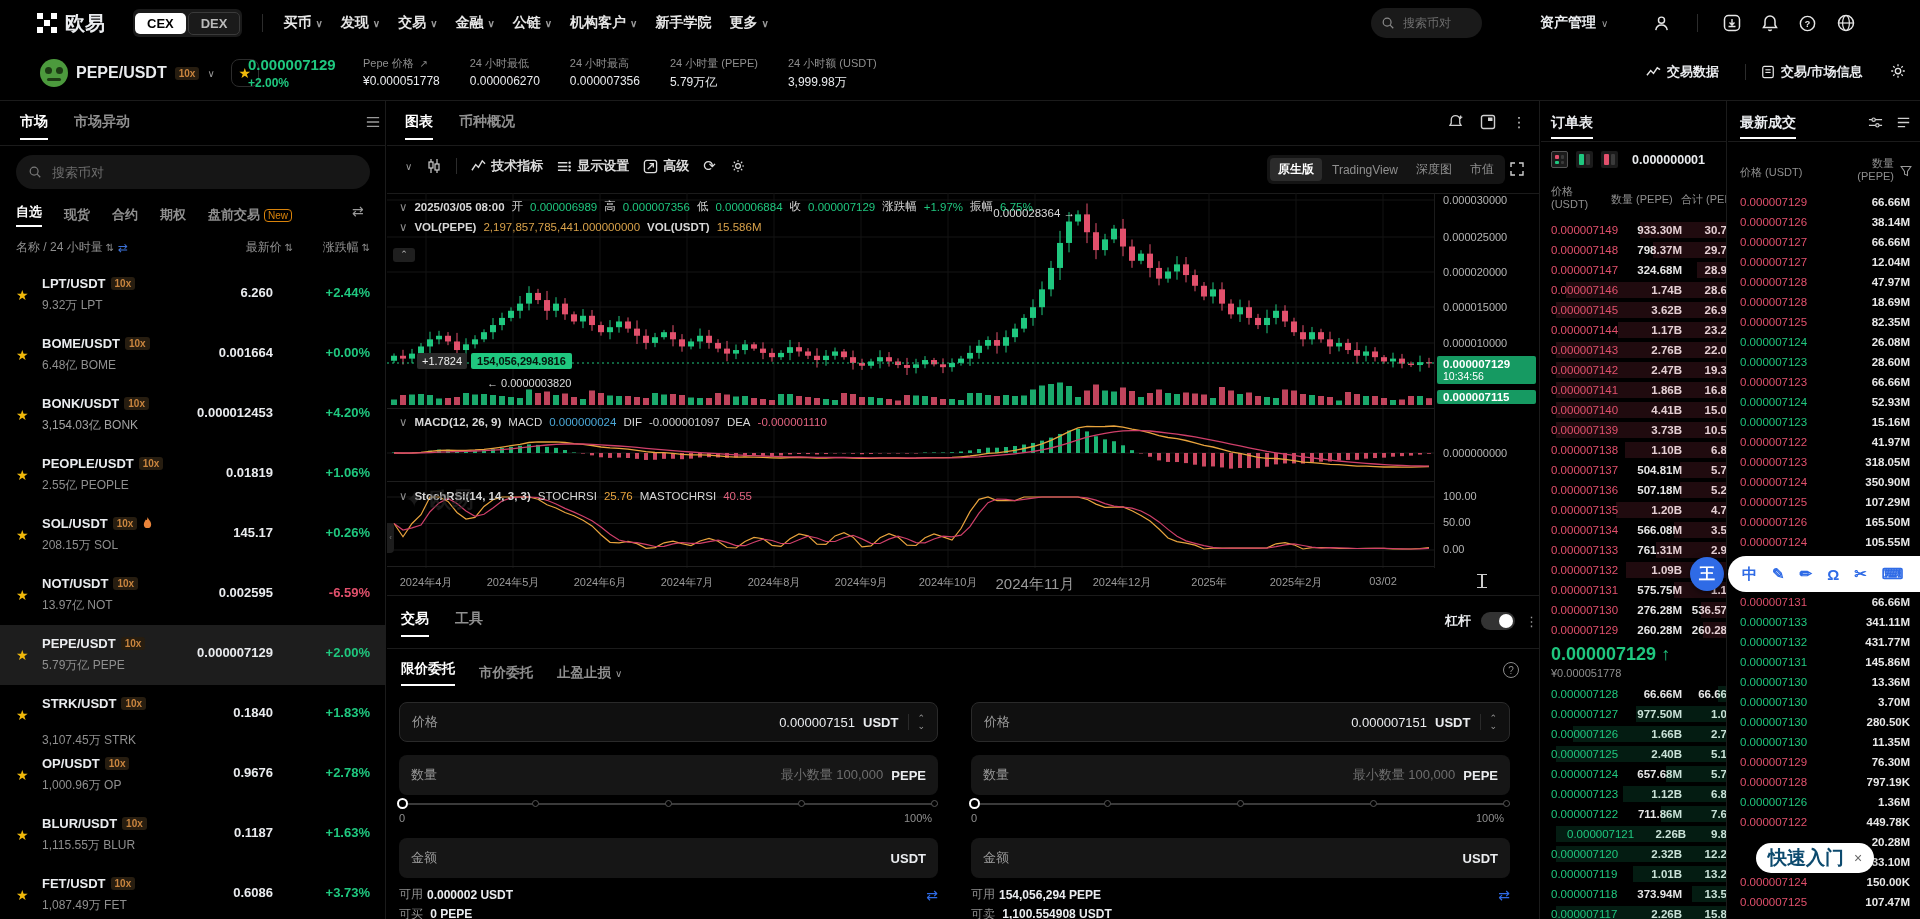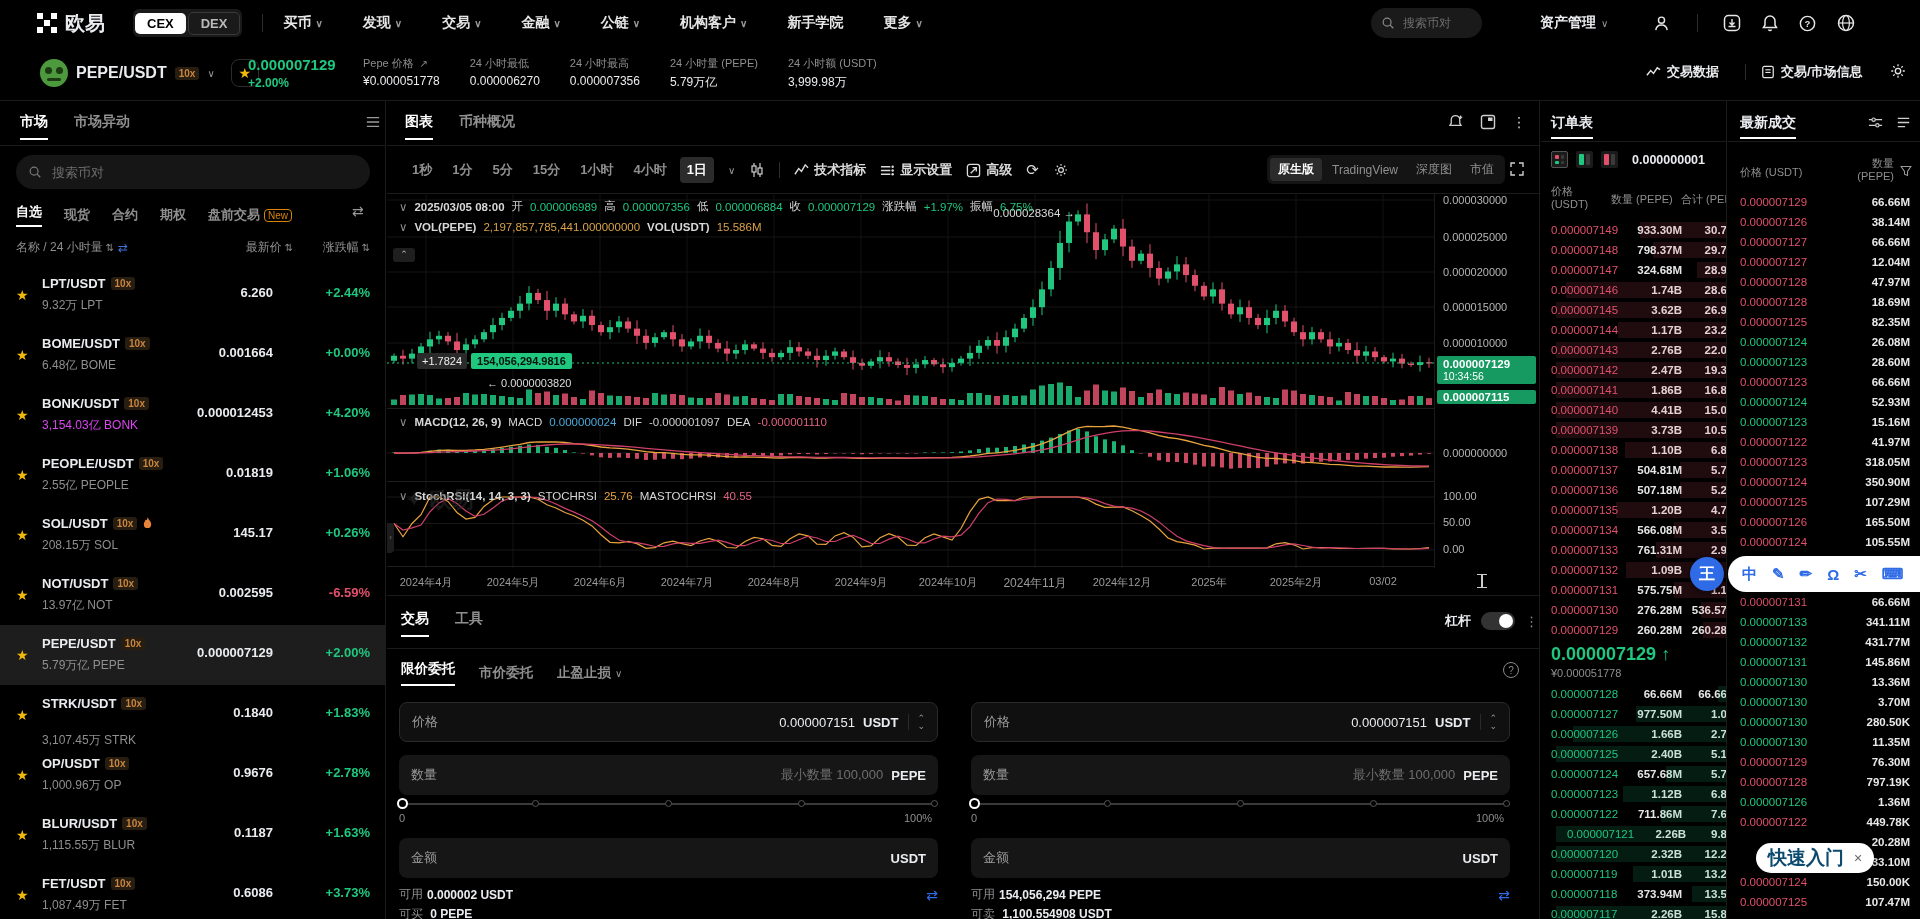--- a/index.html
+++ b/index.html
@@ -64,21 +64,21 @@
           <div style="background: transparent;"></div>
           <div style="background: rgb(255, 255, 255);"></div>
         </div>
       <span style="font-size:20px;font-weight:bold">欧易</span>
     </div>
     <div id="modetabs" class="hb" style="margin-left:28px;background:#1a1a1a;border-radius:6px;padding:2px;height:28px">
         <div style="padding: 3px 12px; border-radius: 5px; font-size: 13px; font-weight: bold; cursor: pointer; background: rgb(255, 255, 255); color: rgb(0, 0, 0);">CEX</div>
         <div style="padding: 3px 12px; border-radius: 5px; font-size: 13px; font-weight: bold; cursor: pointer; color: rgb(187, 187, 187); border: 1px solid rgb(58, 58, 58); margin-left: 2px;">DEX</div>
       </div>
     <div style="width:1px;height:18px;background:#2c2c2c;margin:0 20px"></div>
-    <nav id="navitems" class="hb" style="gap:40px">
+    <nav id="navitems" class="hb" style="gap:18px">
         <div class="navitem">
           <span>买币</span>
           <span style="color: rgb(154, 154, 154); font-size: 10px;">∨</span>
         </div>
         <div class="navitem">
           <span>发现</span>
           <span style="color: rgb(154, 154, 154); font-size: 10px;">∨</span>
         </div>
         <div class="navitem">
           <span>交易</span>
@@ -283,21 +283,21 @@
           <div style="position: absolute; left: 42px; top: 32px; font-size: 12px; color: rgb(143, 143, 143);">6.48亿 BOME</div>
           <div style="position: absolute; right: 113px; top: 20px; font-size: 13px; font-weight: bold; text-align: right;">0.001664</div>
           <div style="position: absolute; right: 16px; top: 20px; font-size: 13px; font-weight: bold; color: var(--up);">+0.00%</div>
         </div>
         <div class="coinrow" style="top: 120px;">
           <span class="star" style="position: absolute; left: 16px; top: 22px;">★</span>
           <div style="position: absolute; left: 42px; top: 11px; display: flex; align-items: center; gap: 5px;">
             <span style="font-size: 13px; font-weight: bold;">BONK/USDT</span>
             <span class="pill-badge">10x</span>
           </div>
-          <div style="position: absolute; left: 42px; top: 32px; font-size: 12px; color: #d946ef;">3,154.03亿 BONK</div>
+          <div style="position: absolute; left: 42px; top: 32px; font-size: 12px; color: #a3a3a3;">3,154.03亿 BONK</div>
           <div style="position: absolute; right: 113px; top: 20px; font-size: 13px; font-weight: bold; text-align: right;">0.000012453</div>
           <div style="position: absolute; right: 16px; top: 20px; font-size: 13px; font-weight: bold; color: var(--up);">+4.20%</div>
         </div>
         <div class="coinrow" style="top: 180px;">
           <span class="star" style="position: absolute; left: 16px; top: 22px;">★</span>
           <div style="position: absolute; left: 42px; top: 11px; display: flex; align-items: center; gap: 5px;">
             <span style="font-size: 13px; font-weight: bold;">PEOPLE/USDT</span>
             <span class="pill-badge">10x</span>
           </div>
           <div style="position: absolute; left: 42px; top: 32px; font-size: 12px; color: rgb(143, 143, 143);">2.55亿 PEOPLE</div>
@@ -399,29 +399,20 @@
           <svg width="16" height="16" viewBox="0 0 16 16">
             <rect x="1.5" y="1.5" width="13" height="13" rx="2" fill="none" stroke="#cfcfcf" stroke-width="1.4"></rect>
             <rect x="8" y="3.5" width="4.5" height="3.5" fill="#cfcfcf"></rect>
           </svg>
         </span>
       <span style="font-size:14px;cursor:pointer">⋮</span>
     </div>
     <div class="abs" style="left:0;top:44px;width:1153px;height:1px;background:#1b1b1b"></div>
 
     <div class="abs hb" style="left:18px;top:56px;gap:14px">
-      <div id="tfs" class="hb" style="gap:6px">
-          <span style="font-size: 13px; font-weight: bold; padding: 4px 7px; border-radius: 4px; cursor: pointer; color: rgb(143, 143, 143);">1秒</span>
-          <span style="font-size: 13px; font-weight: bold; padding: 4px 7px; border-radius: 4px; cursor: pointer; color: rgb(143, 143, 143);">1分</span>
-          <span style="font-size: 13px; font-weight: bold; padding: 4px 7px; border-radius: 4px; cursor: pointer; color: rgb(143, 143, 143);">5分</span>
-          <span style="font-size: 13px; font-weight: bold; padding: 4px 7px; border-radius: 4px; cursor: pointer; color: rgb(143, 143, 143);">15分</span>
-          <span style="font-size: 13px; font-weight: bold; padding: 4px 7px; border-radius: 4px; cursor: pointer; color: rgb(143, 143, 143);">1小时</span>
-          <span style="font-size: 13px; font-weight: bold; padding: 4px 7px; border-radius: 4px; cursor: pointer; color: rgb(143, 143, 143);">4小时</span>
-          <span style="font-size: 13px; font-weight: bold; padding: 4px 7px; border-radius: 4px; cursor: pointer; background: rgb(43, 43, 43); color: rgb(255, 255, 255);">1日</span>
-        </div>
       <span class="chev">∨</span>
       <span class="icon">
           <svg width="16" height="16" viewBox="0 0 16 16">
             <line x1="5" y1="1" x2="5" y2="15" stroke="#cfcfcf" stroke-width="1.2"></line>
             <rect x="3" y="4" width="4" height="6" fill="#0d0d0d" stroke="#cfcfcf" stroke-width="1.2"></rect>
             <line x1="11" y1="1" x2="11" y2="15" stroke="#cfcfcf" stroke-width="1.2"></line>
             <rect x="9" y="6" width="4" height="6" fill="#0d0d0d" stroke="#cfcfcf" stroke-width="1.2"></rect>
           </svg>
         </span>
       <div style="width:1px;height:16px;background:#2c2c2c"></div>
@@ -1045,21 +1036,21 @@
     </div>
 
     <div id="xaxis" class="abs" style="left:0;top:467px;width:1153px;height:28px;border-bottom:1px solid #1b1b1b">
         <span style="position: absolute; left: 39px; top: 7px; transform: translateX(-50%); font-size: 11px; color: rgb(154, 154, 154); white-space: nowrap;">2024年4月</span>
         <span style="position: absolute; left: 126px; top: 7px; transform: translateX(-50%); font-size: 11px; color: rgb(154, 154, 154); white-space: nowrap;">2024年5月</span>
         <span style="position: absolute; left: 213px; top: 7px; transform: translateX(-50%); font-size: 11px; color: rgb(154, 154, 154); white-space: nowrap;">2024年6月</span>
         <span style="position: absolute; left: 300px; top: 7px; transform: translateX(-50%); font-size: 11px; color: rgb(154, 154, 154); white-space: nowrap;">2024年7月</span>
         <span style="position: absolute; left: 387px; top: 7px; transform: translateX(-50%); font-size: 11px; color: rgb(154, 154, 154); white-space: nowrap;">2024年8月</span>
         <span style="position: absolute; left: 474px; top: 7px; transform: translateX(-50%); font-size: 11px; color: rgb(154, 154, 154); white-space: nowrap;">2024年9月</span>
         <span style="position: absolute; left: 561px; top: 7px; transform: translateX(-50%); font-size: 11px; color: rgb(154, 154, 154); white-space: nowrap;">2024年10月</span>
-        <span style="position: absolute; left: 648px; top: 7px; transform: translateX(-50%); font-size: 12px; color: rgb(154, 154, 154); white-space: nowrap;">2024年11月</span>
+        <span style="position: absolute; left: 648px; top: 7px; transform: translateX(-50%); font-size: 15px; color: rgb(154, 154, 154); white-space: nowrap;">2024年11月</span>
         <span style="position: absolute; left: 735px; top: 7px; transform: translateX(-50%); font-size: 11px; color: rgb(154, 154, 154); white-space: nowrap;">2024年12月</span>
         <span style="position: absolute; left: 822px; top: 7px; transform: translateX(-50%); font-size: 11px; color: rgb(154, 154, 154); white-space: nowrap;">2025年</span>
         <span style="position: absolute; left: 909px; top: 7px; transform: translateX(-50%); font-size: 11px; color: rgb(154, 154, 154); white-space: nowrap;">2025年2月</span>
         <span style="position: absolute; left: 996px; top: 7px; transform: translateX(-50%); font-size: 11px; color: rgb(154, 154, 154); white-space: nowrap;">03/02</span>
         <div style="position: absolute; left: 1090px; top: 6px; width: 10px; height: 14px; border-top: 1.5px solid rgb(204, 204, 204); border-bottom: 1.5px solid rgb(204, 204, 204);">
           <div style="width: 1.5px; height: 100%; background: rgb(204, 204, 204); margin: 0px auto;"></div>
         </div>
       </div>
 
     <div class="abs" style="left:0;top:495px;width:1153px;height:323px">

